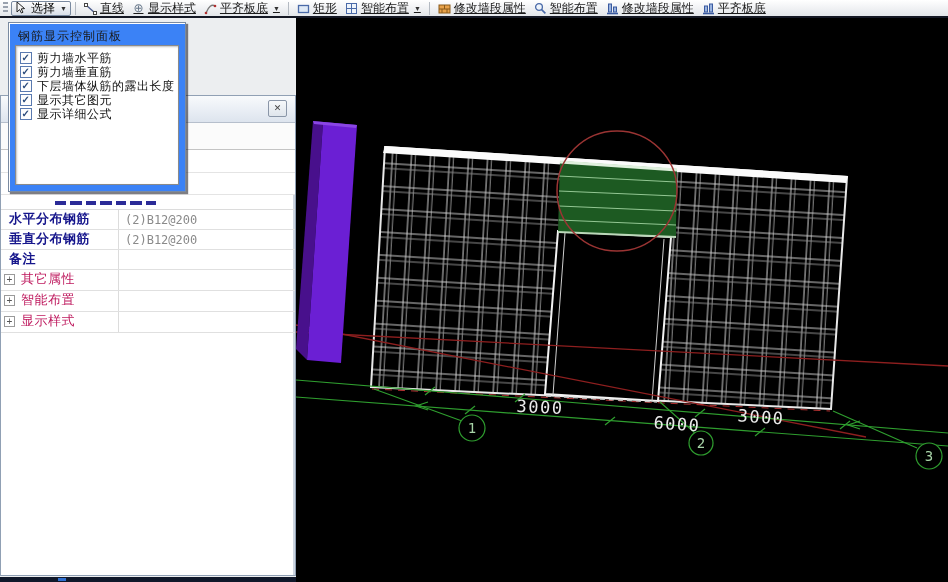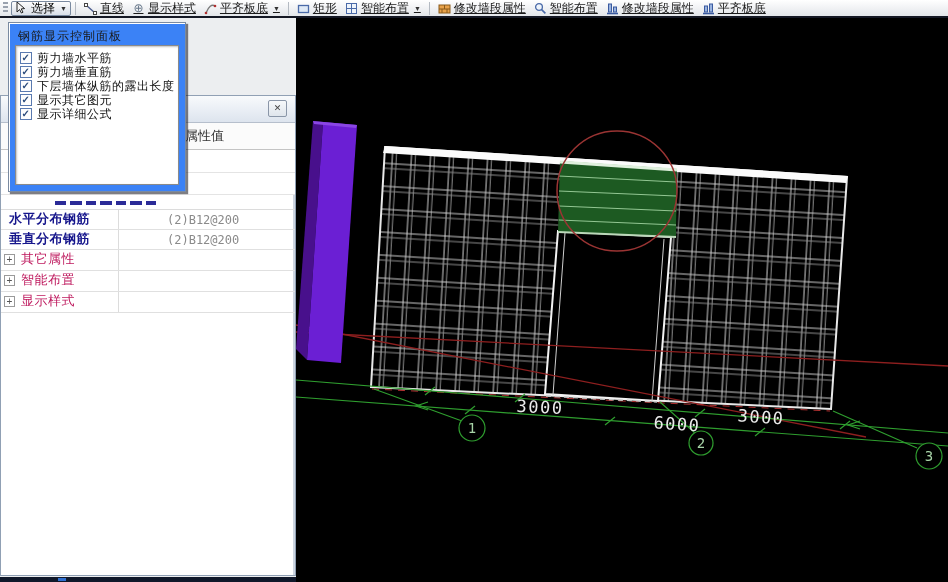--- a/index.html
+++ b/index.html
@@ -35,21 +35,21 @@
              font-size:9px;color:#444;line-height:15px;text-align:center;padding:0;}
   .props-header{position:relative;height:26px;border-bottom:1px solid #c4c4c4;background:#fbfbfb;
                 font-size:13px;color:#333;}
   .props-header .vh{position:absolute;left:117px;right:4px;top:0;height:26px;
                     display:flex;align-items:center;justify-content:center;}
   .col-div{position:absolute;left:117px;top:0;bottom:0;width:1px;background:#dcdcdc;}
   .props-body{position:relative;}
   .prow{position:relative;height:19px;border-bottom:1px solid #e0e0e0;font-size:13px;}
   .prow .nm{position:absolute;left:8px;top:0;color:#16168c;font-weight:bold;letter-spacing:.5px;}
   .prow .val{position:absolute;left:124px;top:3px;color:#8a8a8a;font-size:12px;
-             font-family:"DejaVu Sans Mono",monospace;margin-left:42px;}
+             font-family:"DejaVu Sans Mono",monospace;}
   .prow.grp .nm{color:#be185d;font-weight:normal;left:20px;}
   .exp{position:absolute;left:3px;top:4px;width:11px;height:11px;border:1px solid #9a9a9a;
        background:#fff;font-size:10px;line-height:9px;text-align:center;color:#555;box-sizing:border-box;}
   .cov{height:22px;border-bottom:1px solid #e4e4e4;background:#fff;}
   .frag-row{position:relative;height:14px;border-bottom:1px solid #dcdcdc;}
   .frag-row i{position:absolute;top:6px;height:4px;background:#14148c;opacity:.9;}
   
   .rebar-panel{position:absolute;left:8px;top:22px;width:178px;height:170px;background:#3b82f6;
                border:1px solid #7a8aa0;box-sizing:border-box;
                box-shadow:inset 1px 1px 0 #fff, 2px 2px 1px rgba(20,20,30,.55);z-index:30;}
@@ -193,21 +193,20 @@
     <div style="top:24px;height:30px;background:#e6c078;"></div>
     <div style="top:54px;height:34px;background:#4aa0e6;"></div>
   </div>
 
   <div class="props">
     <div class="props-titlebar">
       <button class="close-btn">✕</button>
     </div>
     <div class="props-header">
       <div class="col-div"></div>
-      <div class="vh">属性值</div>
     </div>
     <div class="props-body">
       <div class="cov"></div>
       <div class="cov" style="height:21px;"></div>
       <div class="frag-row">
         <i style="left:54px;width:11px;"></i>
           <i style="left:69px;width:12px;"></i>
         <i style="left:85px;width:10px;"></i>
           <i style="left:99px;width:12px;"></i>
         <i style="left:115px;width:10px;"></i>
@@ -217,20 +216,25 @@
 
       <div class="prow">
         <div class="col-div"></div>
         <span class="nm">水平分布钢筋</span>
         <span class="val">(2)B12@200</span>
       </div>
       <div class="prow">
         <div class="col-div"></div>
         <span class="nm">垂直分布钢筋</span>
         <span class="val">(2)B12@200</span>
+      </div>
+      <div class="prow">
+        <div class="col-div"></div>
+        <span class="nm">备注</span>
+        <span class="val"></span>
       </div>
 
       <div class="prow grp" style="height:20px;">
         <div class="col-div"></div>
         <span class="exp">+</span>
         <span class="nm">其它属性</span>
       </div>
       <div class="prow grp" style="height:20px;">
         <div class="col-div"></div>
         <span class="exp">+</span>

